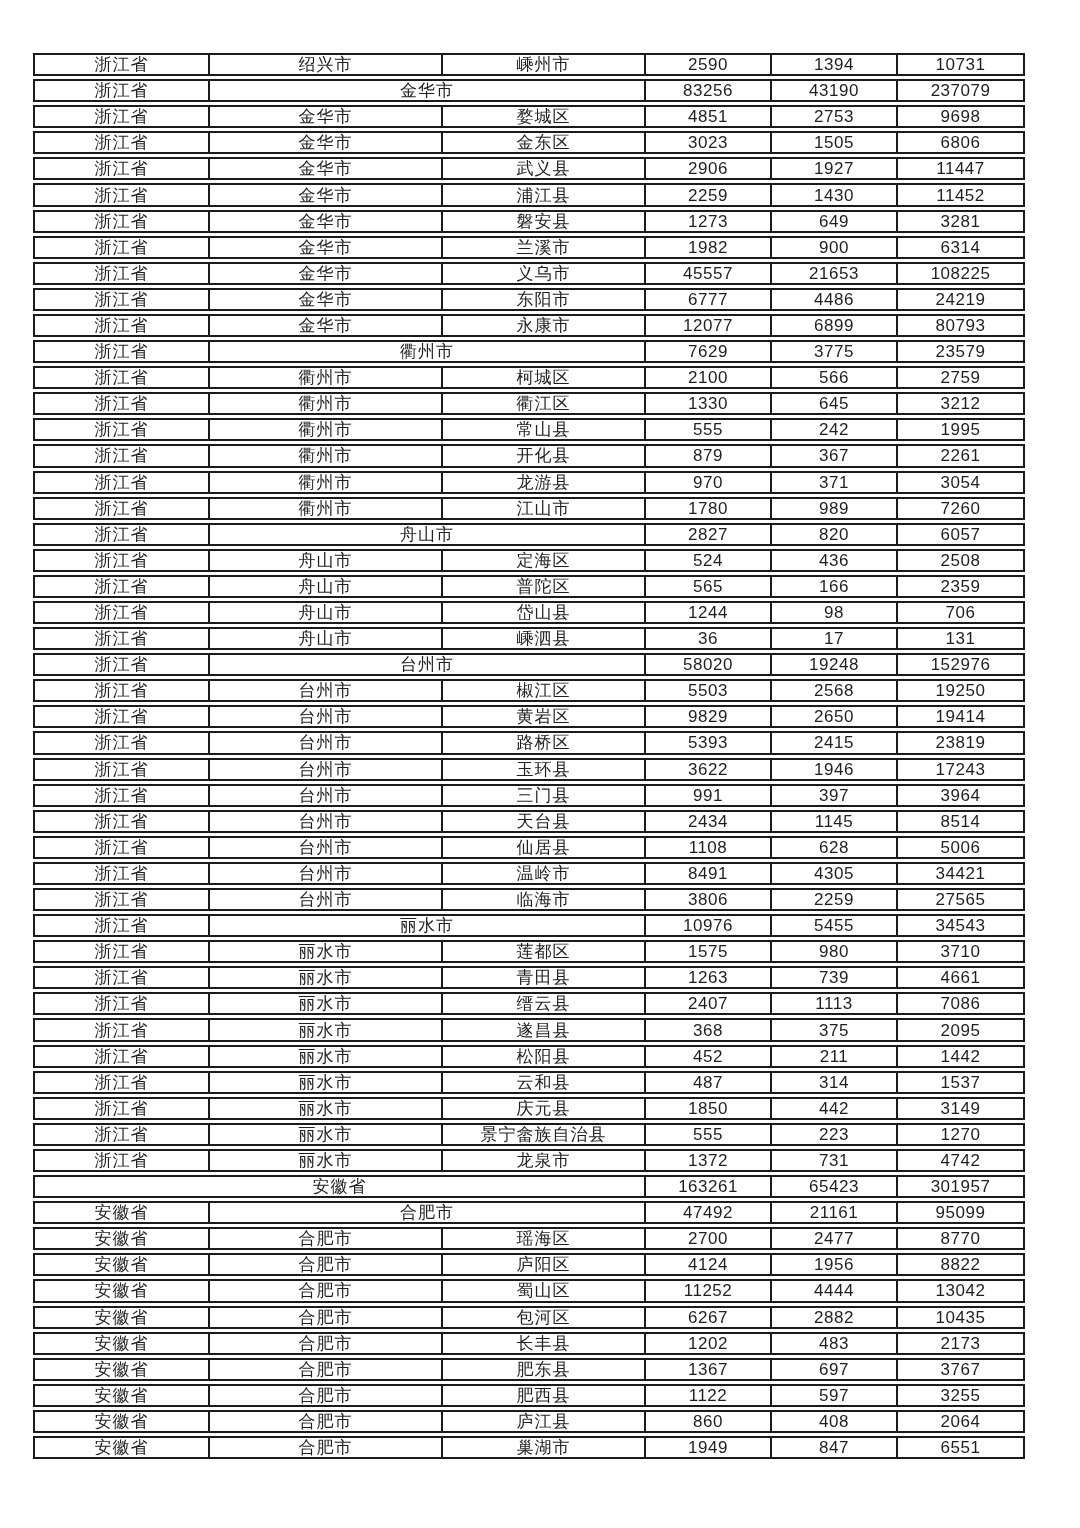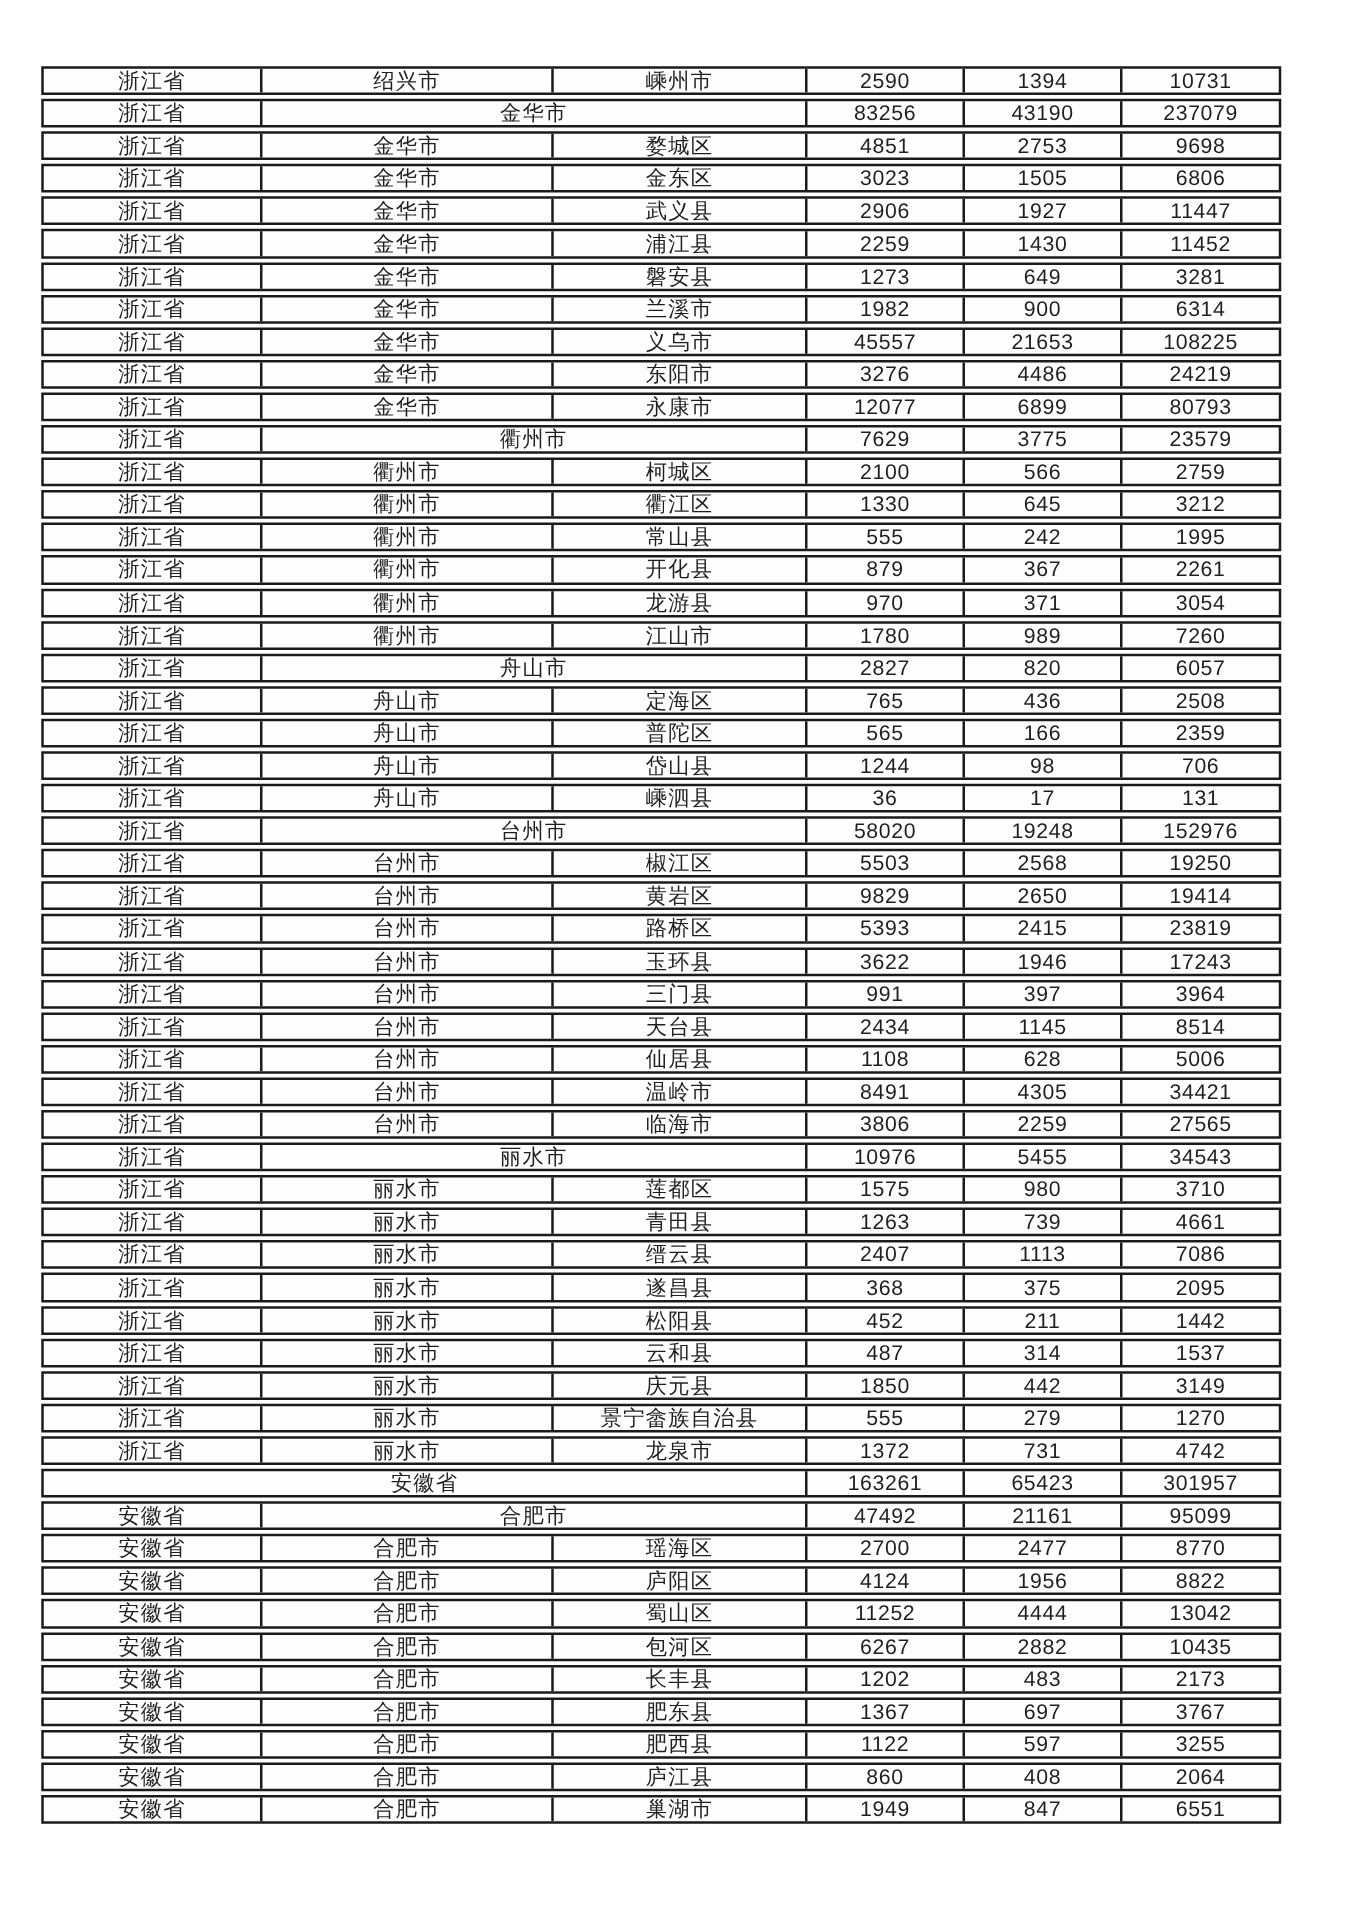--- a/index.html
+++ b/index.html
@@ -131,21 +131,21 @@
         <div class="cell">金华市</div>
         <div class="cell">义乌市</div>
         <div class="cell num">45557</div>
         <div class="cell num">21653</div>
         <div class="cell num">108225</div>
       </div>
       <div class="row">
         <div class="cell">浙江省</div>
         <div class="cell">金华市</div>
         <div class="cell">东阳市</div>
-        <div class="cell num">3276</div>
+        <div class="cell num">6777</div>
         <div class="cell num">4486</div>
         <div class="cell num">24219</div>
       </div>
       <div class="row">
         <div class="cell">浙江省</div>
         <div class="cell">金华市</div>
         <div class="cell">永康市</div>
         <div class="cell num">12077</div>
         <div class="cell num">6899</div>
         <div class="cell num">80793</div>
@@ -209,21 +209,21 @@
         <div class="cell">浙江省</div>
         <div class="cell span-city">舟山市</div>
         <div class="cell num">2827</div>
         <div class="cell num">820</div>
         <div class="cell num">6057</div>
       </div>
       <div class="row">
         <div class="cell">浙江省</div>
         <div class="cell">舟山市</div>
         <div class="cell">定海区</div>
-        <div class="cell num">765</div>
+        <div class="cell num">524</div>
         <div class="cell num">436</div>
         <div class="cell num">2508</div>
       </div>
       <div class="row">
         <div class="cell">浙江省</div>
         <div class="cell">舟山市</div>
         <div class="cell">普陀区</div>
         <div class="cell num">565</div>
         <div class="cell num">166</div>
         <div class="cell num">2359</div>
@@ -384,21 +384,21 @@
         <div class="cell">庆元县</div>
         <div class="cell num">1850</div>
         <div class="cell num">442</div>
         <div class="cell num">3149</div>
       </div>
       <div class="row">
         <div class="cell">浙江省</div>
         <div class="cell">丽水市</div>
         <div class="cell">景宁畲族自治县</div>
         <div class="cell num">555</div>
-        <div class="cell num">279</div>
+        <div class="cell num">223</div>
         <div class="cell num">1270</div>
       </div>
       <div class="row">
         <div class="cell">浙江省</div>
         <div class="cell">丽水市</div>
         <div class="cell">龙泉市</div>
         <div class="cell num">1372</div>
         <div class="cell num">731</div>
         <div class="cell num">4742</div>
       </div>

